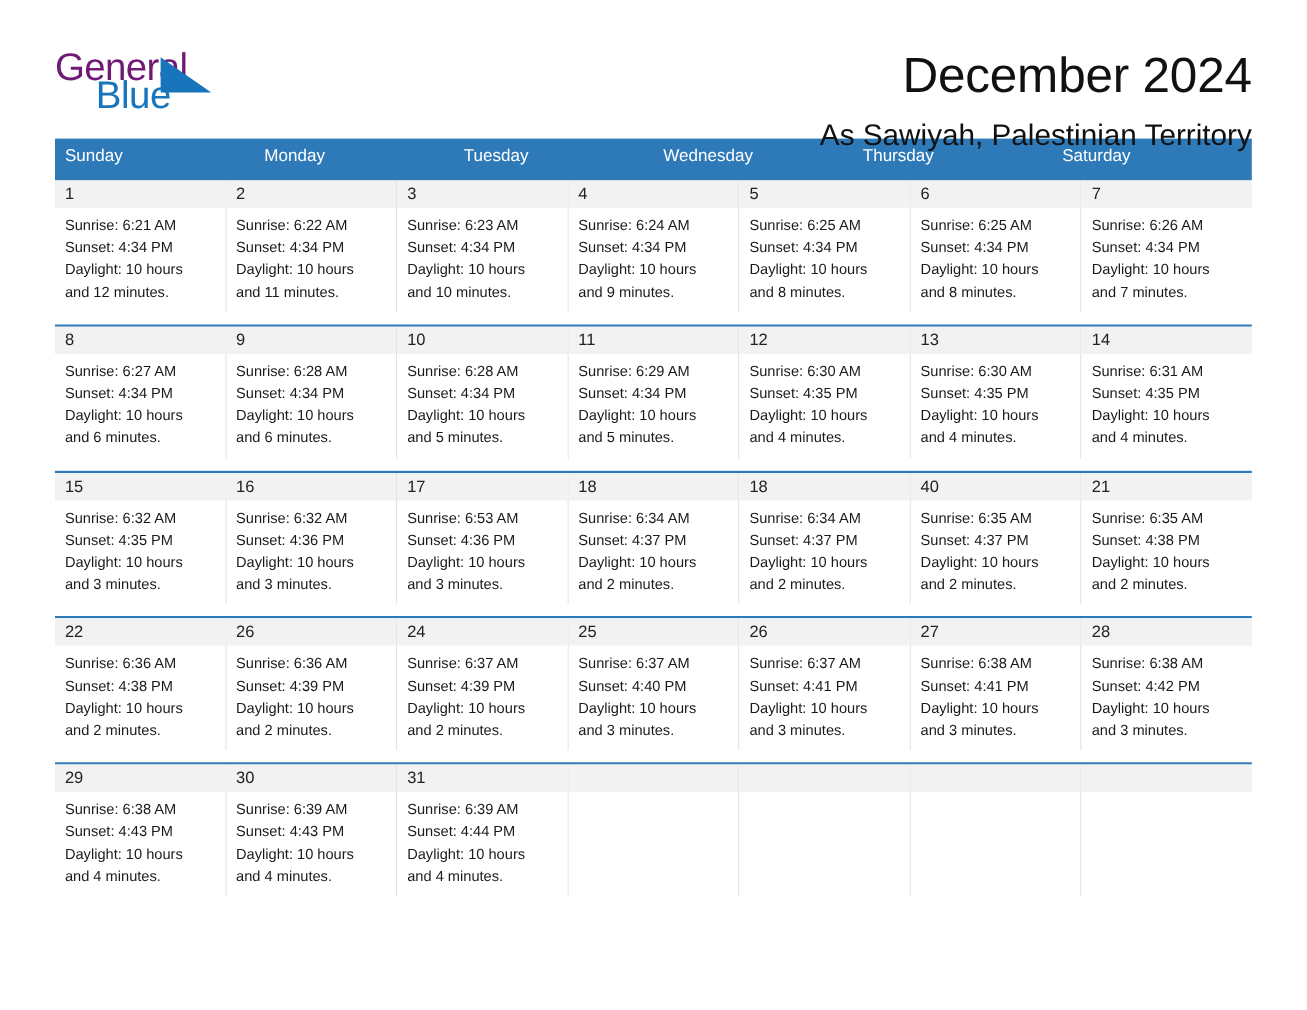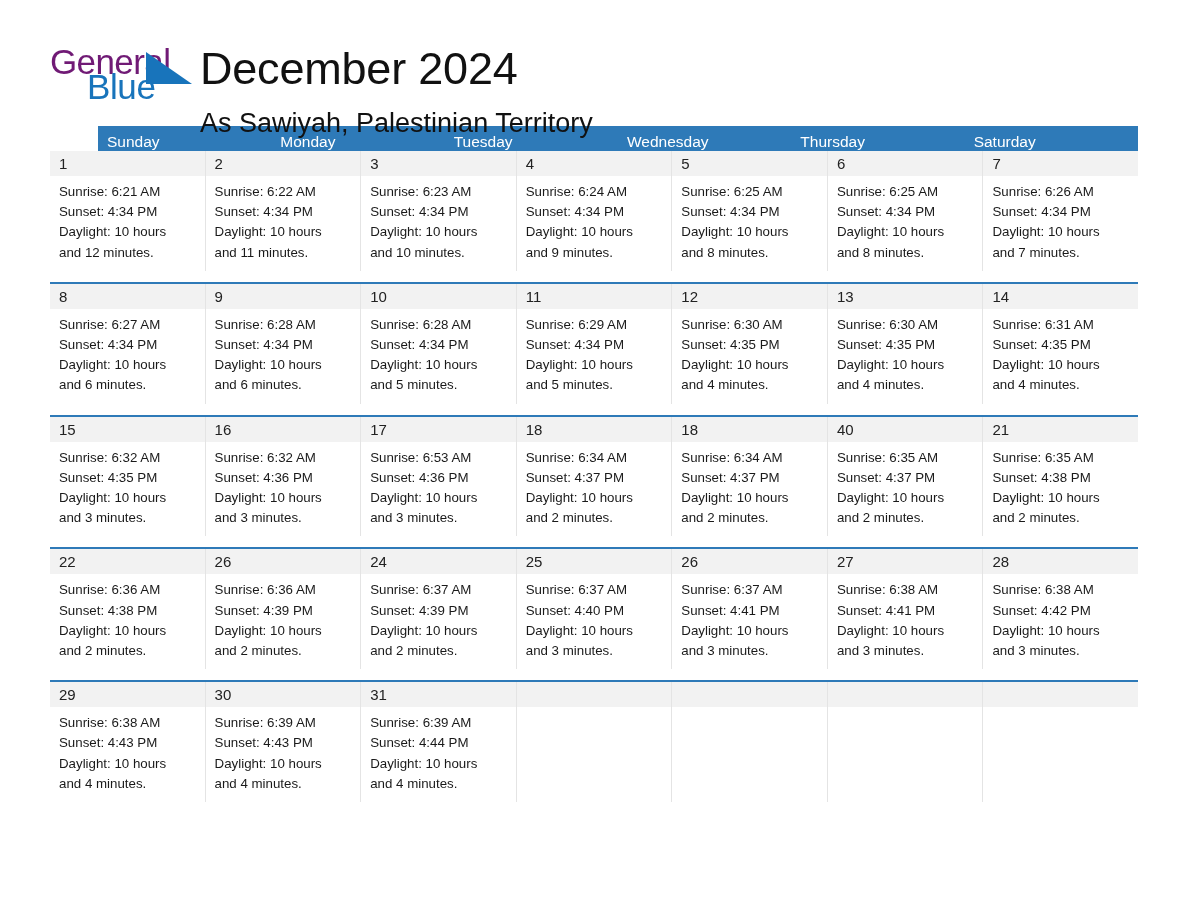--- a/index.html
+++ b/index.html
@@ -63,20 +63,21 @@
     left: 37px;
     top: 25px;
     font-size: 35px;
     letter-spacing: -0.4px;
     color: #1874bb;
     line-height: 40px;
     white-space: nowrap;
   }
 
   .title-block {
+    text-align: right;
     flex: 1 1 auto;
     padding-top: 0px;
   }
   .month-title {
     font-size: 45px;
     font-weight: normal;
     color: #111111;
     line-height: 54px;
     letter-spacing: -0.2px;
     white-space: nowrap;
@@ -92,22 +93,21 @@
 
   
   .calendar {
     margin-top: 18px;
     width: 1088px;
   }
 
   .weekday-row {
     display: flex;
     background: #2e7ab8;
-    height: 25px;
-    margin-left: 48px;
+    height: 38px;
   }
   .weekday-cell {
     flex: 1 1 0;
     color: #ffffff;
     font-size: 15.5px;
     line-height: 31px;
     padding-left: 9px;
     box-sizing: border-box;
     white-space: nowrap;
     overflow: hidden;

